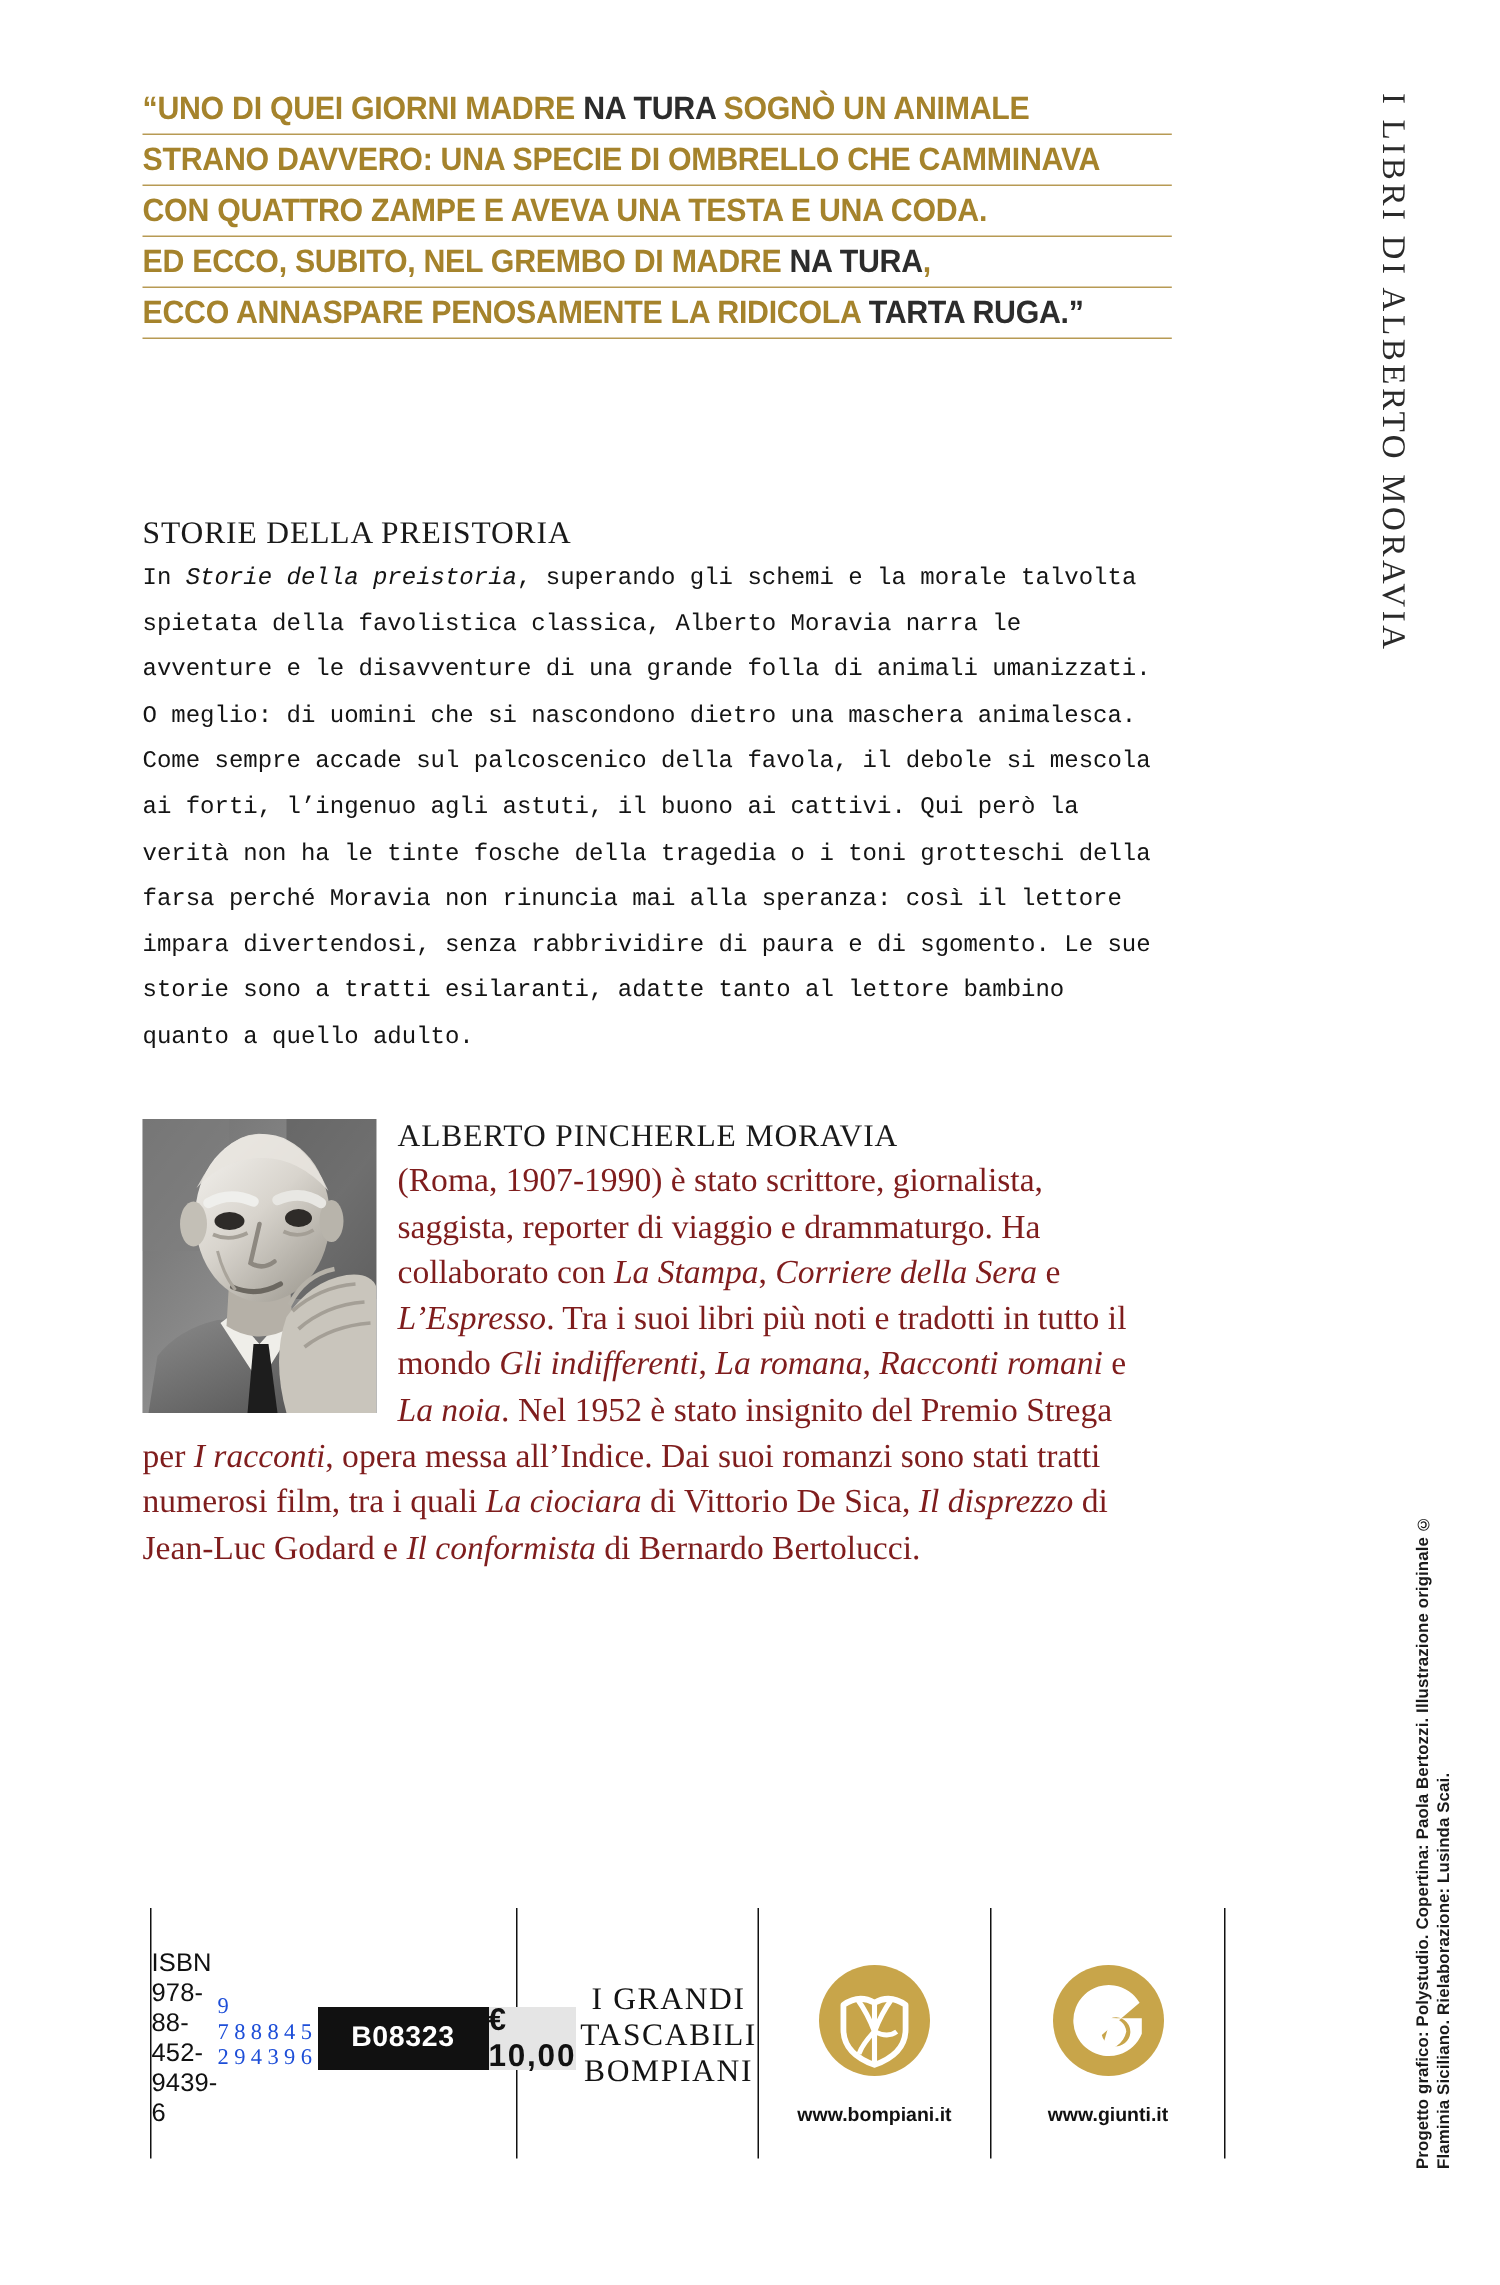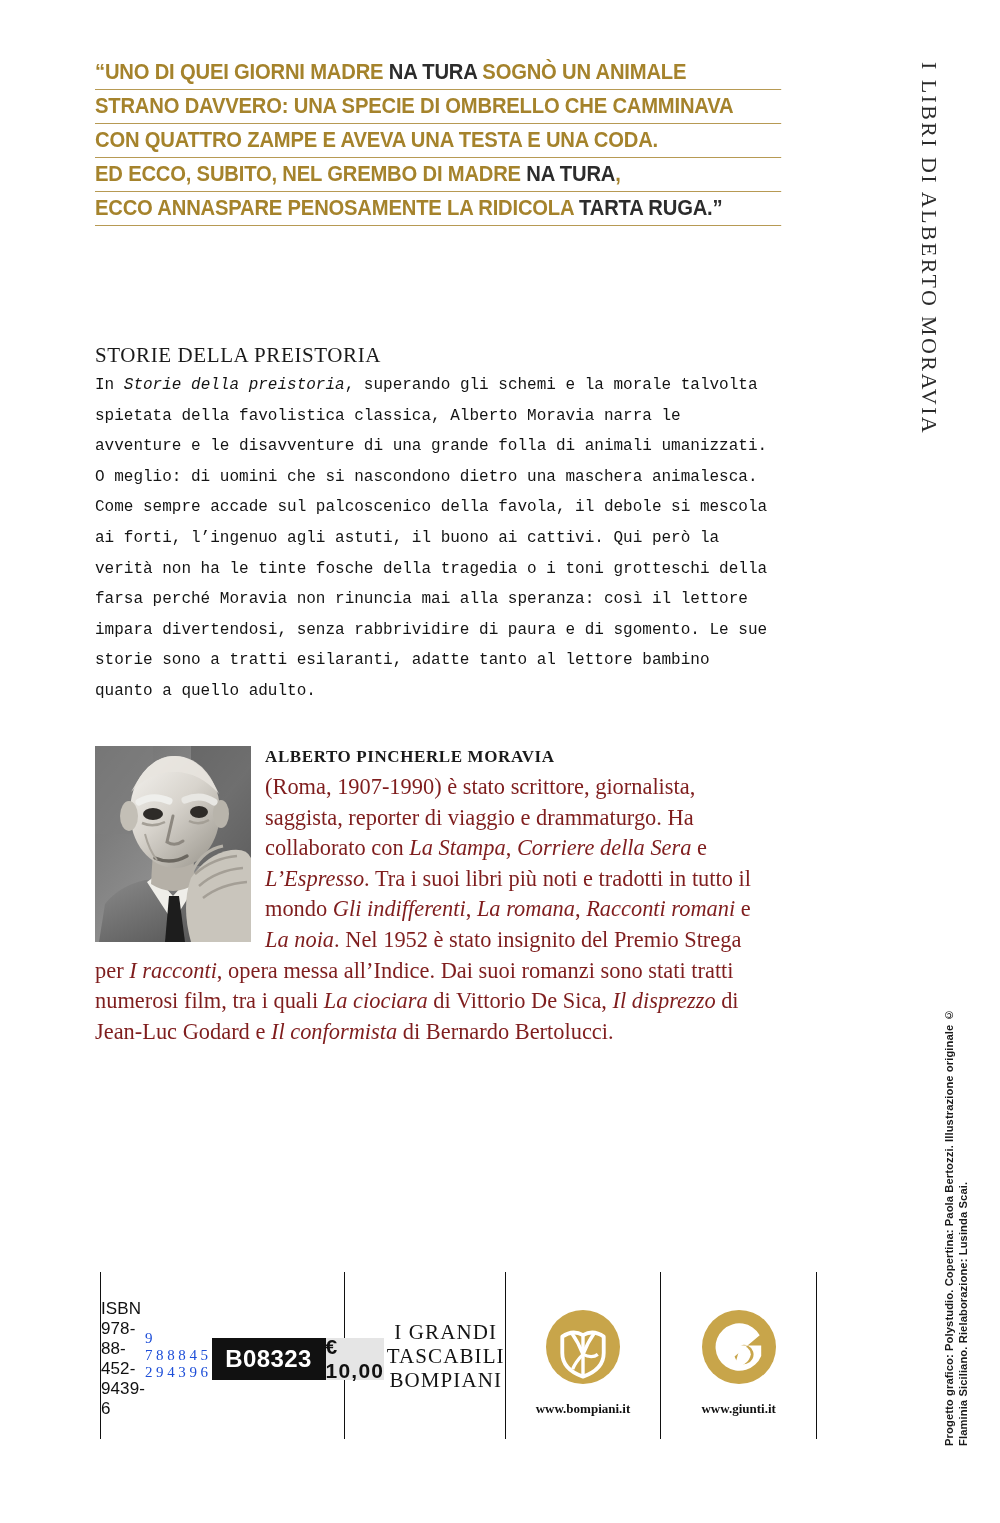--- a/index.html
+++ b/index.html
@@ -92,25 +92,24 @@
     width: 156px;
     height: 196px;
     margin: 4px 14px 2px 0;
     position: relative;
     overflow: hidden;
     background: #8d8d8d;
   }
   #bio-photo svg { display: block; }
   #bio-title {
     font-family: "Liberation Serif", serif;
-    font-size: 17px;
+    font-size: 21px;
     letter-spacing: 0.6px;
     line-height: 30px;
     color: #1a1a1a;
-    font-weight: bold;
   }
   #bio-body {
     font-family: "Liberation Serif", serif;
     font-size: 22.4px;
     line-height: 30.6px;
     color: #7f1d1d;
   }
 
   
   #credits {
@@ -188,21 +187,21 @@
   }
   #code-box {
     background: #111;
     color: #fff;
     flex: 0 0 114px;
     display: flex;
     align-items: center;
     justify-content: center;
     font-family: "Liberation Sans", sans-serif;
     font-weight: bold;
-    font-size: 24px;
+    font-size: 19px;
     letter-spacing: 0.4px;
   }
   #price-box {
     background: #e5e5e5;
     color: #111;
     flex: 1;
     display: flex;
     align-items: center;
     justify-content: center;
     font-family: "Liberation Sans", sans-serif;
@@ -220,21 +219,21 @@
     letter-spacing: 1.1px;
     text-align: center;
     color: #141414;
     white-space: pre-line;
   }
 
   
   .pub-cell { width: 155px; justify-content: center; }
   .pub-mark { width: 74px; height: 74px; margin-bottom: 18px; }
   .pub-url {
-    font-family: Liberation Serif, serif;
+    font-family: Liberation Sans, sans-serif;
     font-weight: bold;
     font-size: 13px;
     color: #111;
     position: absolute;
     bottom: 22px;
   }
 </style>
 </head>
 <body>
 

